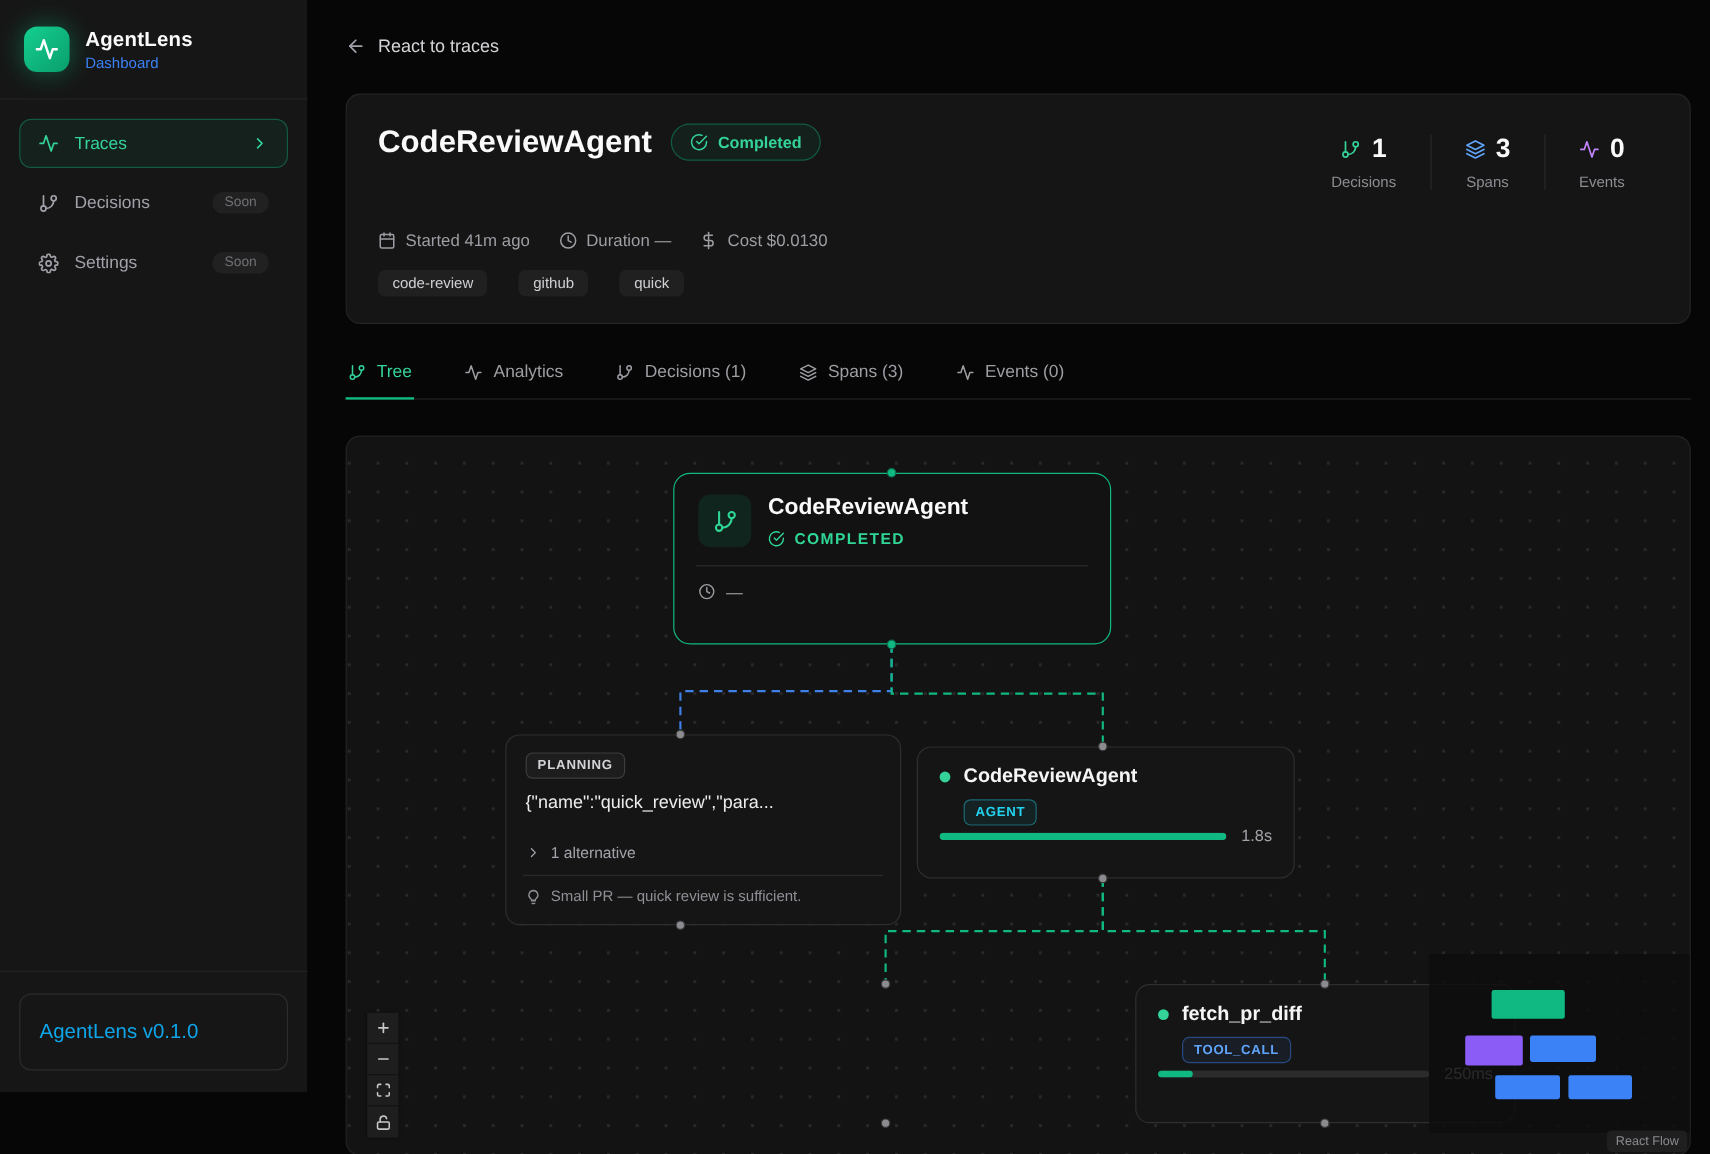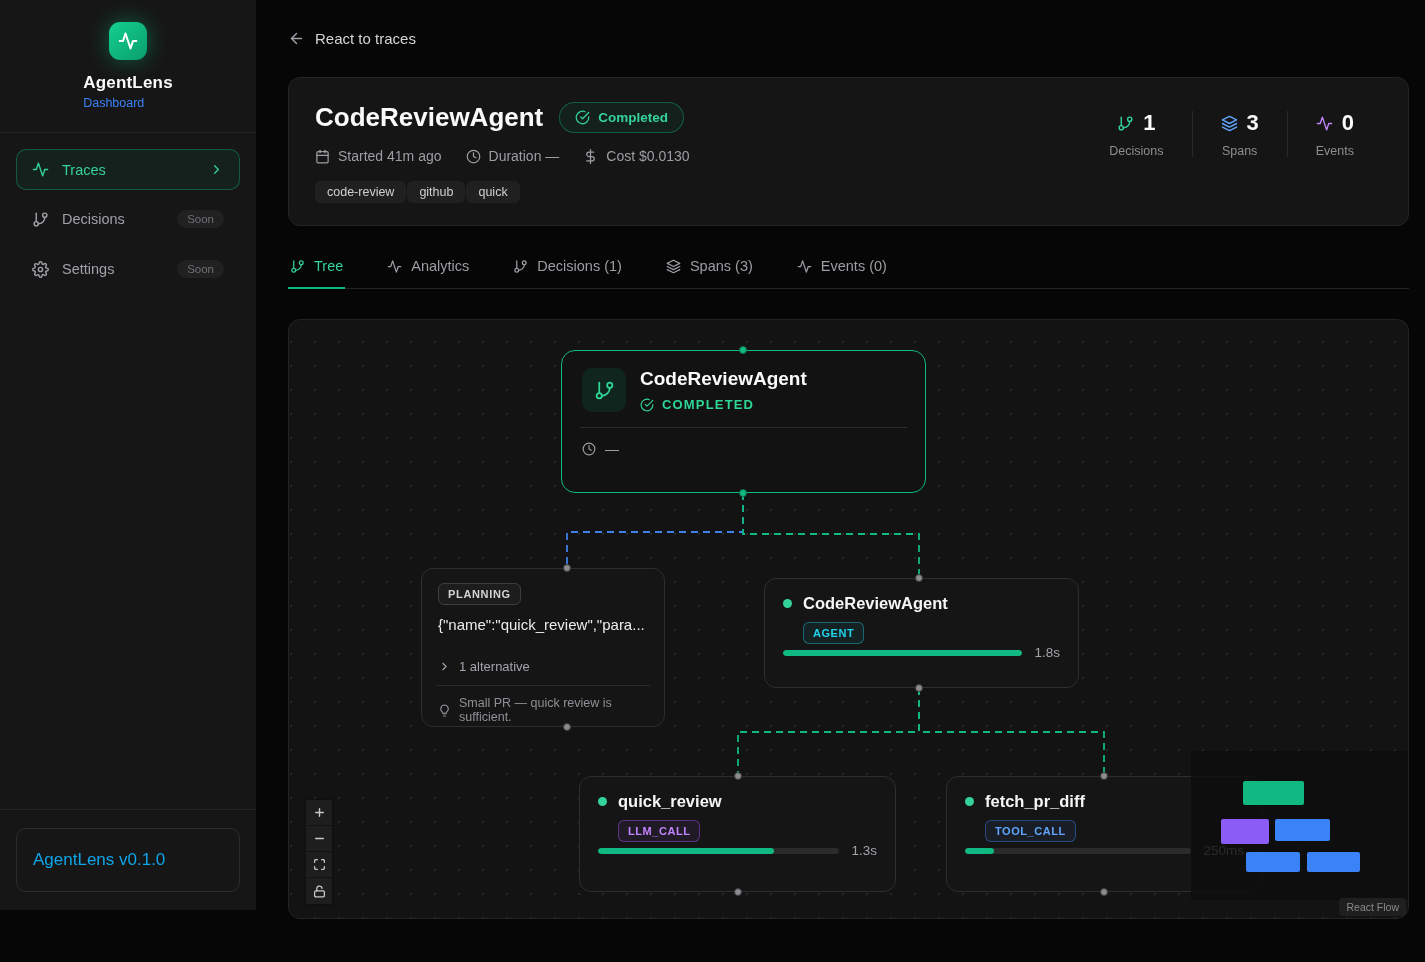--- a/index.html
+++ b/index.html
@@ -7,21 +7,21 @@
   body {
     background:#060606;
     font-family:"Liberation Sans", sans-serif;
     color:#e5e5e5;
     overflow:hidden;
   }
   .app { display:flex; align-items:flex-start; }
 
   
   .sidebar { width:256px; min-height:910px; background:#161616; display:flex; flex-direction:column; }
-  .sb-header { padding:22px 20px; display:flex; gap:13px; align-items:center; border-bottom:1px solid #232323;flex-direction:column; }
+  .sb-header { padding:22px 20px; display:flex; gap:13px; align-items:center; border-bottom:1px solid #232323; }
   .logo { width:38px; height:38px; flex:0 0 38px; border-radius:11px;
     background:linear-gradient(135deg,#14cf8f,#0a9e6d);
     display:flex; align-items:center; justify-content:center; color:#fff;
     box-shadow:0 0 22px rgba(16,185,129,.45); }
   .app-name { font-size:17px; font-weight:bold; color:#fafafa; letter-spacing:.2px; }
   .app-sub { font-size:12.5px; color:#3b82f6; margin-top:3px; }
   .sb-nav { padding:16px; flex:1; display:flex; flex-direction:column; gap:8px; }
   .nav-item { display:flex; align-items:center; gap:13px; padding:11px 15px; border-radius:10px;
     font-size:14.5px; color:#a1a1aa; border:1px solid transparent; cursor:pointer; }
   .nav-item.active { background:rgba(16,185,129,.07); border-color:rgba(16,185,129,.38); color:#34d399; }
@@ -35,22 +35,22 @@
   .back { display:inline-flex; gap:10px; align-items:center; color:#d4d4d8; font-size:15px; cursor:pointer; }
   .back .arr { color:#a1a1aa; display:flex; }
 
   .header-card { margin-top:26px; background:#151515; border:1px solid #242424; border-radius:12px;
     padding:24px 26px 22px; display:flex; justify-content:space-between; align-items:flex-start; }
   .title-row { display:flex; align-items:center; gap:16px; }
   h1 { font-size:26px; color:#fafafa; font-weight:bold; }
   .status-badge { display:inline-flex; gap:8px; align-items:center; color:#34d399; font-size:13.5px; font-weight:bold;
     border:1px solid rgba(16,185,129,.4); background:rgba(16,185,129,.07); padding:7px 15px; border-radius:999px; }
   .meta-row { display:flex; gap:24px; margin-top:15px; color:#9d9da3; font-size:14px; align-items:center; }
-  .meta-item { display:flex; gap:8px; align-items:flex-end; }
-  .tags-row { margin-top:17px; display:flex; gap:1px; }
+  .meta-item { display:flex; gap:8px; align-items:flex-end;margin-top:43px; }
+  .tags-row { margin-top:17px; display:flex; gap:26px; }
   .tag { background:#202020; border-radius:6px; padding:4px 12px; font-size:12.5px; color:#cfcfd4; }
 
   .stats { display:flex; align-items:center; margin-top:8px; }
   .stat { text-align:center; padding:0 28px; }
   .stat-top { display:flex; align-items:center; gap:9px; justify-content:center; }
   .stat-num { font-size:22px; font-weight:bold; color:#fafafa; }
   .stat-label { margin-top:8px; font-size:12.5px; color:#8d8d93; }
   .stat-divider { width:1px; height:46px; background:#2a2a2a; }
 
   .tabs { margin-top:30px; display:flex; gap:40px; border-bottom:1px solid #242424; }
@@ -70,21 +70,21 @@
   .node-root { left:272px; top:30px; width:365px; height:143px; background:#121212;
     border:1.5px solid #10b981; border-radius:14px; padding:17px 20px 0; }
   .root-row { display:flex; gap:14px; align-items:center; }
   .root-iconbox { width:44px; height:44px; border-radius:10px; background:rgba(16,185,129,.12);
     display:flex; align-items:center; justify-content:center; color:#2fd695; }
   .root-title { font-size:19px; font-weight:bold; color:#fafafa; }
   .root-status { display:flex; gap:8px; align-items:center; color:#2fd695; font-size:13px; font-weight:bold; letter-spacing:.09em; margin-top:7px; }
   .root-divider { height:1px; background:#2b2b2b; margin:15px -2px 0; }
   .root-bottom { display:flex; gap:9px; align-items:center; margin-top:13px; color:#9d9da3; font-size:14px; }
 
-  .node-decision { left:132px; top:248px; width:244px; height:159px; padding:14px 16px 0; }
+  .node-decision { left:132px; top:248px; width:330px; height:159px; padding:14px 16px 0; }
   .dec-badge { display:inline-block; border:1px solid #3d3d3d; background:#1d1d1d; color:#d4d4d8;
     font-size:11px; font-weight:bold; letter-spacing:.06em; border-radius:6px; padding:4px 9px; }
   .dec-value { margin-top:11px; font-size:15px; color:#ececec; white-space:nowrap; overflow:hidden; }
   .dec-alt { margin-top:26px; display:flex; gap:8px; align-items:center; color:#a3a3ab; font-size:13px; }
   .dec-divider { height:1px; background:#2a2a2a; margin:11px -2px 0; }
   .dec-reason { margin-top:10px; display:flex; gap:8px; align-items:center; color:#8f8f96; font-size:12.5px; }
 
   .node-span { padding:15px 18px 0; }
   .node-agent { left:475px; top:258px; width:315px; height:110px; }
   .node-llm   { left:290px; top:456px; width:317px; height:116px; }
@@ -428,33 +428,20 @@
         </div>
         <span class="type-badge type-agent">AGENT</span>
         <div class="bar-row">
           <div class="bar-track">
             <div class="bar-fill" style="width: 100%;"></div>
           </div>
           <span class="bar-label">1.8s</span>
         </div>
       </div>
 
-      <div class="node node-span node-llm">
-        <div class="span-title-row">
-          <span class="span-dot"></span>
-          <span class="span-title">quick_review</span>
-        </div>
-        <span class="type-badge type-llm">LLM_CALL</span>
-        <div class="bar-row">
-          <div class="bar-track">
-            <div class="bar-fill" style="width: 73%;"></div>
-          </div>
-          <span class="bar-label">1.3s</span>
-        </div>
-      </div>
 
       <div class="node node-span node-tool">
         <div class="span-title-row">
           <span class="span-dot"></span>
           <span class="span-title">fetch_pr_diff</span>
         </div>
         <span class="type-badge type-tool">TOOL_CALL</span>
         <div class="bar-row">
           <div class="bar-track">
             <div class="bar-fill" style="width: 13%;"></div>

